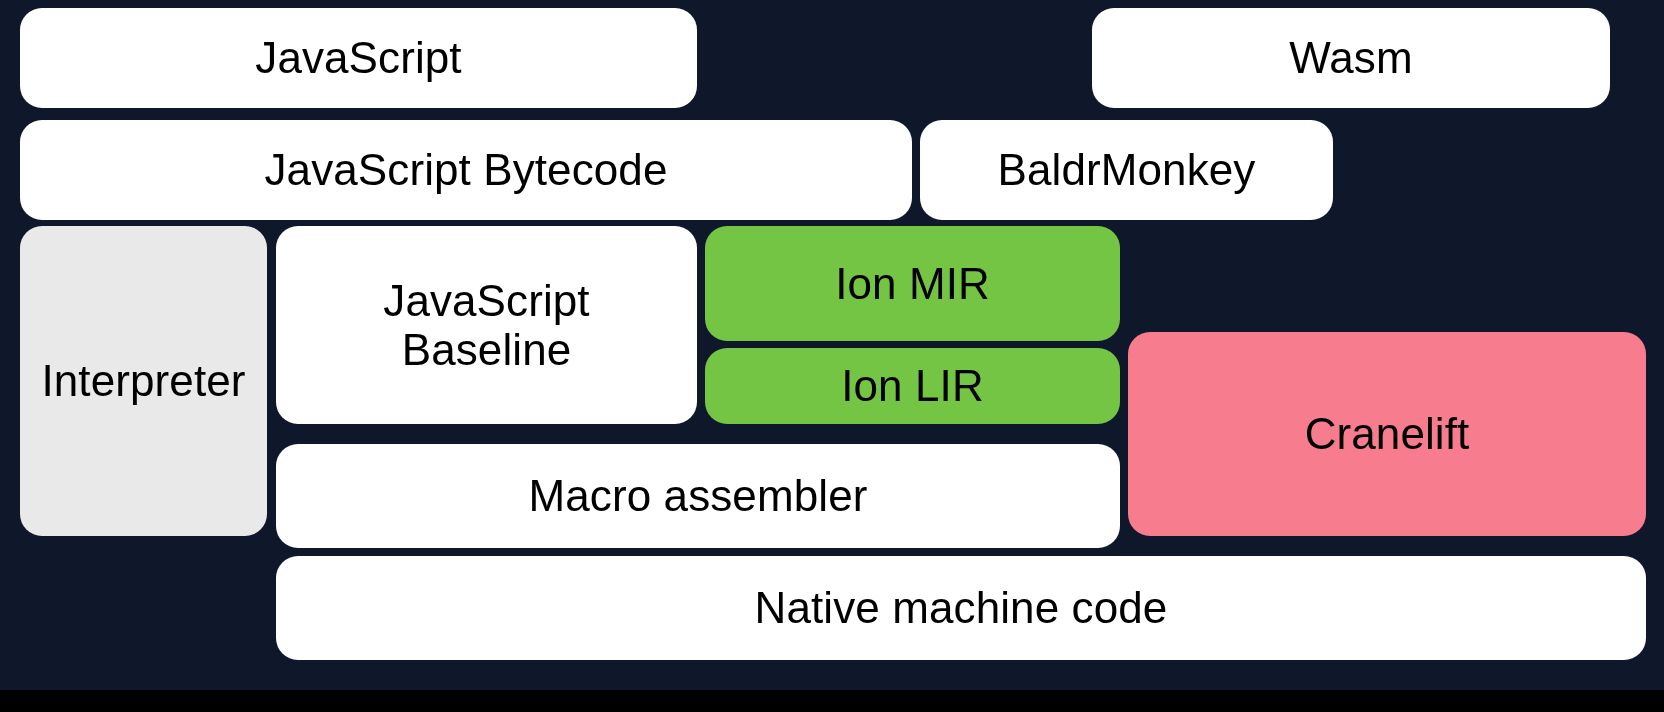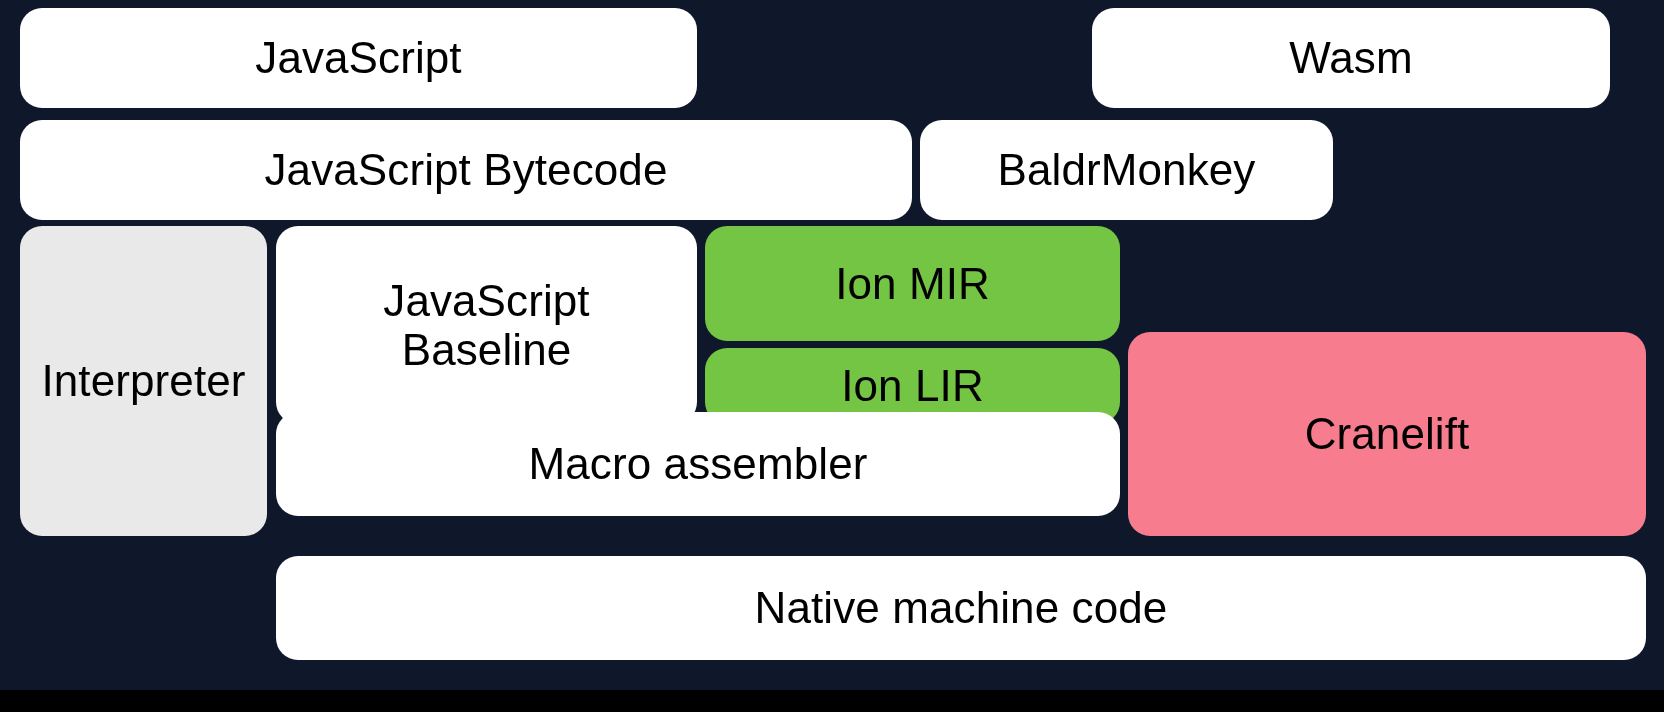--- a/index.html
+++ b/index.html
@@ -74,21 +74,21 @@
   </div>
 
   <div class="node fill-green" style="left:705px; top:348px; width:415px; height:76px;">
     <span>Ion LIR</span>
   </div>
 
   <div class="node fill-pink" style="left:1128px; top:332px; width:518px; height:204px;">
     <span>Cranelift</span>
   </div>
 
-  <div class="node fill-white" style="left:276px; top:412px; width:844px; height:104px;">
+  <div class="node fill-white" style="left:276px; top:444px; width:844px; height:104px;">
     <span>Macro assembler</span>
   </div>
 
   <div class="node fill-white" style="left:276px; top:556px; width:1370px; height:104px;">
     <span>Native machine code</span>
   </div>
 
 </div>
 
 </body></html>

